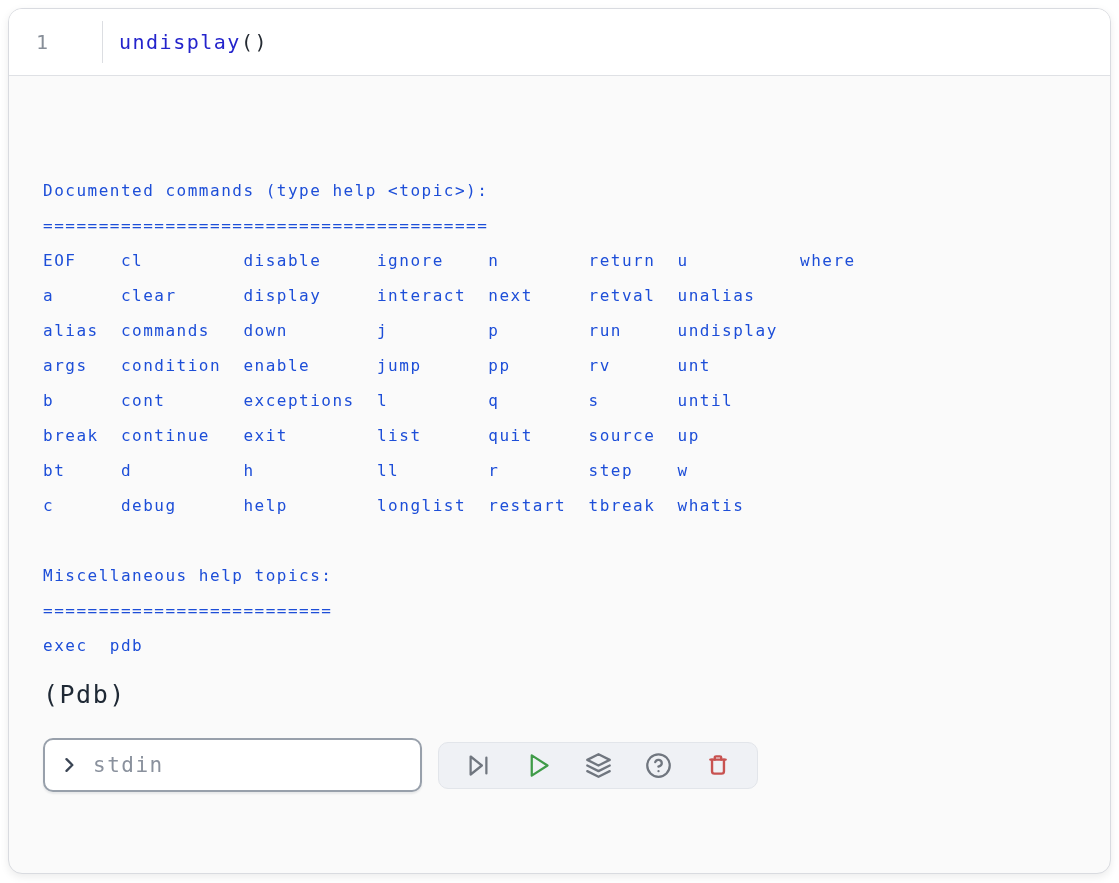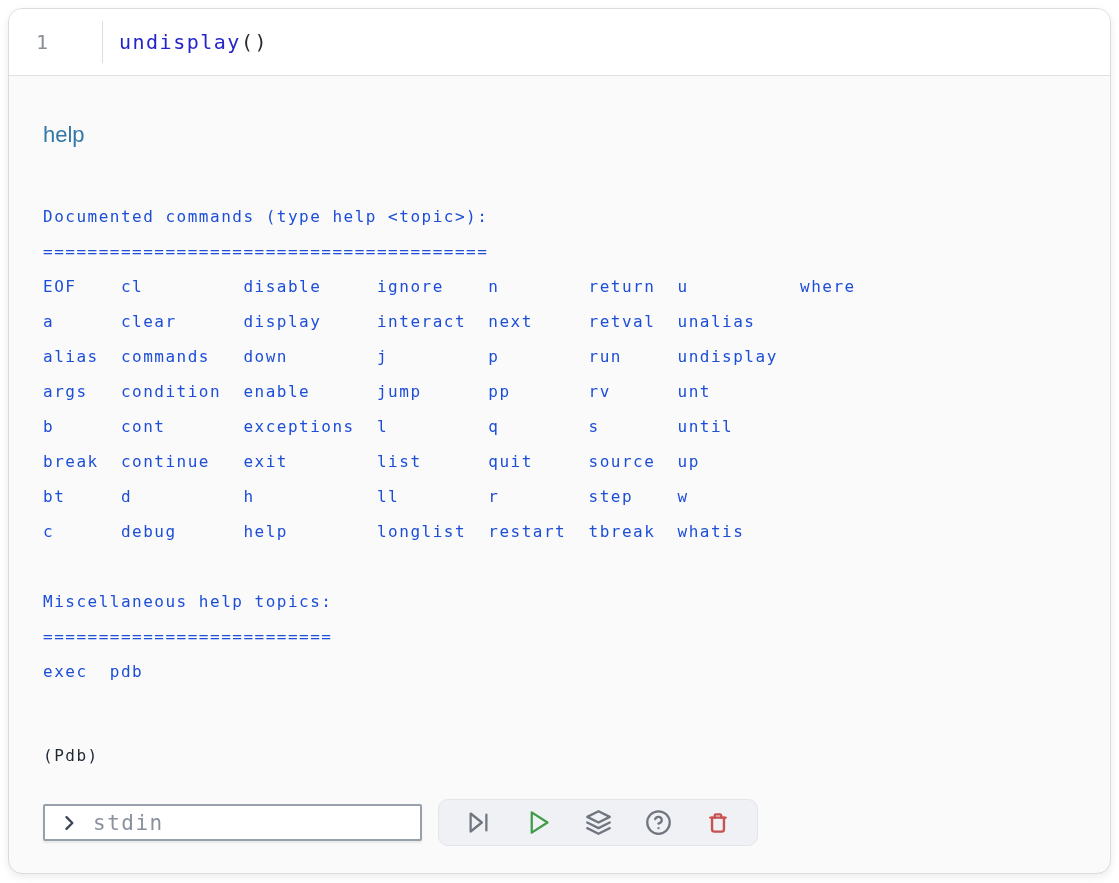--- a/index.html
+++ b/index.html
@@ -58,36 +58,36 @@
   }
   .console-pre {
     margin: 51px 0 0 0;
     font-family: "DejaVu Sans Mono", monospace;
     font-size: 16px; line-height: 35px;
     letter-spacing: 1.5px;
     color: #1d4ed8;
     white-space: pre;
   }
   .pdb-prompt {
-    margin-top: 49px;
-    font-size: 16px; line-height: 35px;
+    margin-top: 14px;
+    font-size: 25px; line-height: 35px;
     letter-spacing: 1.5px;
     color: #1f2935;
     white-space: pre;
   }
   
   .footer {
     display: flex; align-items: center;
     margin-top: 26px;
   }
   .stdin-wrap {
-    width: 379px; height: 37px; flex: none;
+    width: 379px; height: 54px; flex: none;
     background: #ffffff;
     border: 2px solid #98a0ab;
-    border-radius: 2px;
+    border-radius: 10px;
     box-shadow: 0 2px 2px rgba(16,24,40,0.08);
     display: flex; align-items: center;
     padding: 0 14px; gap: 12px;
   }
   .stdin-wrap svg { flex: none; }
   .stdin-input {
     flex: 1; min-width: 0;
     border: none; outline: none; background: transparent;
     font-family: "DejaVu Sans Mono", monospace;
     font-size: 21px; letter-spacing: 1.5px;
@@ -119,21 +119,20 @@
 
   <div class="editor-row">
     <div class="gutter">
       <span>1</span>
     </div>
     <div class="gutter-divider"></div>
     <div class="code-line"><span class="tok-builtin">undisplay</span><span>()</span></div>
   </div>
 
   <div class="console">
-    <div class="cmd-echo">help</div>
     <pre class="console-pre">Documented commands (type help &lt;topic&gt;):
 ========================================
 EOF    cl         disable     ignore    n        return  u          where
 a      clear      display     interact  next     retval  unalias
 alias  commands   down        j         p        run     undisplay
 args   condition  enable      jump      pp       rv      unt
 b      cont       exceptions  l         q        s       until
 break  continue   exit        list      quit     source  up
 bt     d          h           ll        r        step    w
 c      debug      help        longlist  restart  tbreak  whatis

